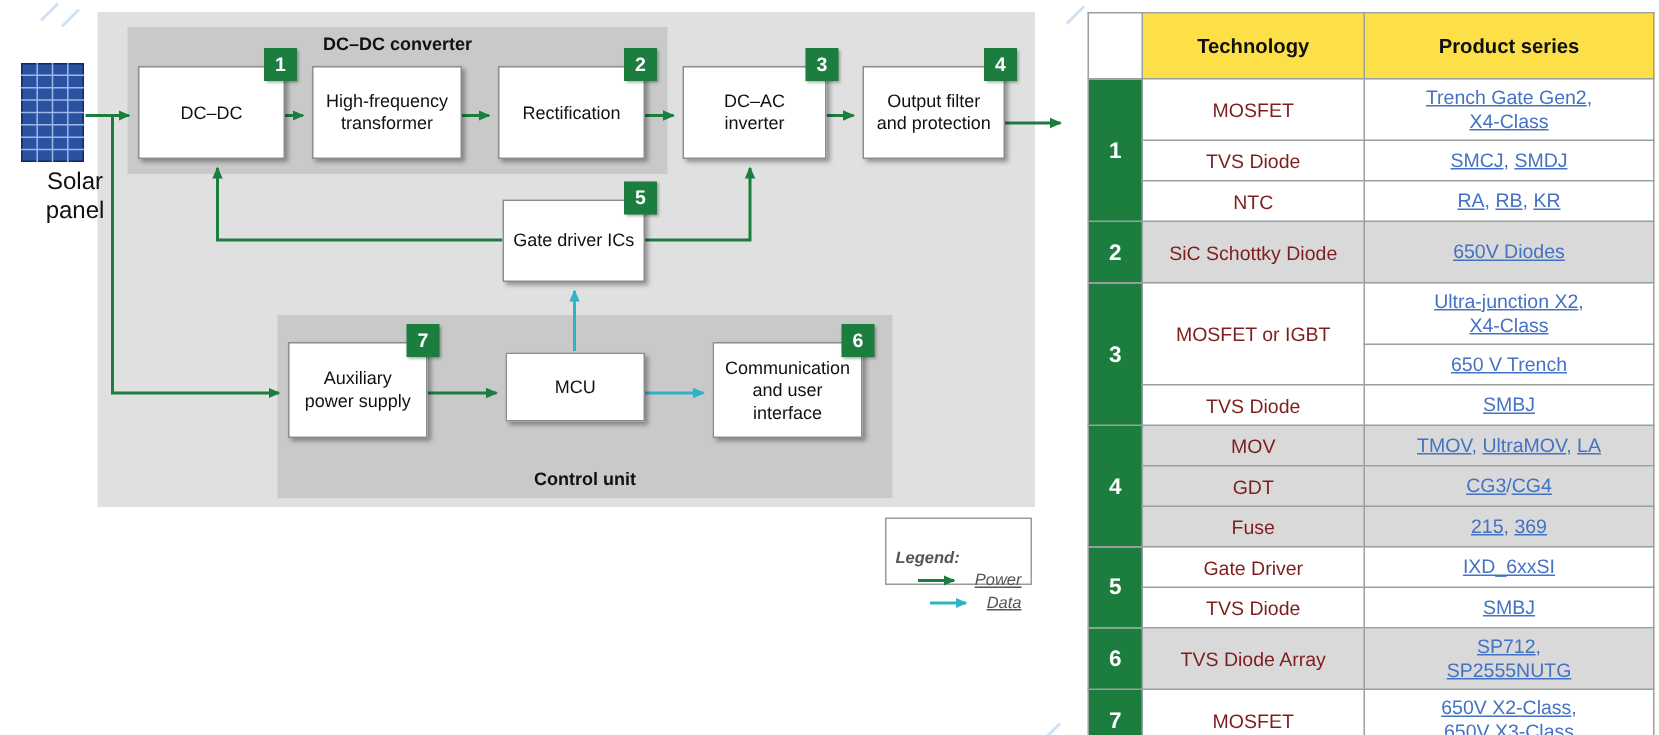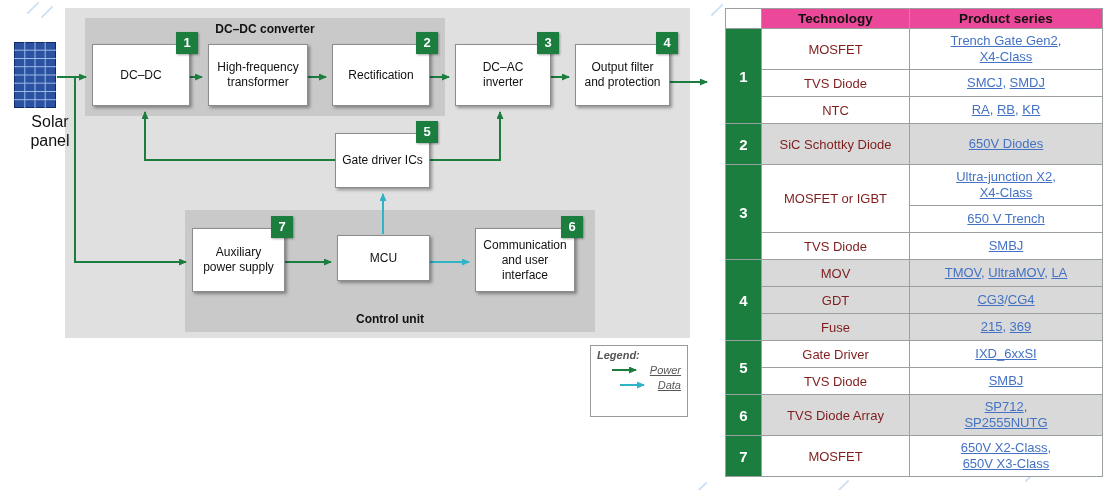--- a/index.html
+++ b/index.html
@@ -27,35 +27,35 @@
            text-align:center; font-size:12px; line-height:1.25; color:#111; padding:2px 6px; }
   .badge { position:absolute; top:-13px; right:-9px; width:22px; height:22px;
            background:var(--green); color:#fff; font-weight:bold; font-size:13px;
            display:flex; align-items:center; justify-content:center;
            box-shadow:1px 1px 2px rgba(0,0,0,0.35); }
 
   .solar-icon { position:absolute; left:14px; top:42px; }
   .solar-label { position:absolute; left:18px; top:112px; width:64px; text-align:center;
                  font-size:16px; color:#111; line-height:1.2; }
 
-  .legend { position:absolute; left:590px; top:345px; width:98px; height:72px;
-            background:#fff; border:1px solid #9a9a9a; padding:3px 6px; }
+  .legend { position:absolute; left:590px; top:345px; width:98px; height:45px;
+            background:#fff; border:1px solid #9a9a9a; padding:20px 6px; }
   .legend-title { font-size:11px; font-style:italic; font-weight:bold; color:#555; }
   .legend-row { display:flex; align-items:center; gap:5px; margin-top:3px; justify-content:flex-end; }
   .legend-row span { font-size:11px; font-style:italic; color:#555;text-decoration:underline; }
 
   
   .table-wrap { position:absolute; left:725px; top:8px; }
   table.products { border-collapse:collapse; table-layout:fixed; width:377px; background:#fff; }
   table.products col.c-num { width:36px; }
   table.products col.c-tech { width:148px; }
   table.products col.c-prod { width:193px; }
   table.products td, table.products th { border:1px solid #9aa0a0; text-align:center; vertical-align:middle; }
   th.corner { background:#fff; border:1px solid #9aa0a0; }
-  th.head { background:#ec4899; font-size:13.5px; font-weight:bold; color:#111; height:20px; }
+  th.head { background:#fde047; font-size:13.5px; font-weight:bold; color:#111; height:44px; }
   tr.rrow { height:27px; }
   tr.rrow.tall { height:41px; }
   td.num { background:var(--green); color:#fff; font-weight:bold; font-size:15px; }
   td.tech { font-size:13px; color:#7f1d1d; background:inherit; }
   td.prod { font-size:13px; color:var(--link_blue); line-height:1.25;margin-top:35px; }
   td.prod a { color:var(--link_blue); text-decoration:underline; cursor:pointer; }
   tr.shade { background:#d9d9d9; }
   tr:not(.shade) { background:#ffffff; }
 
   

